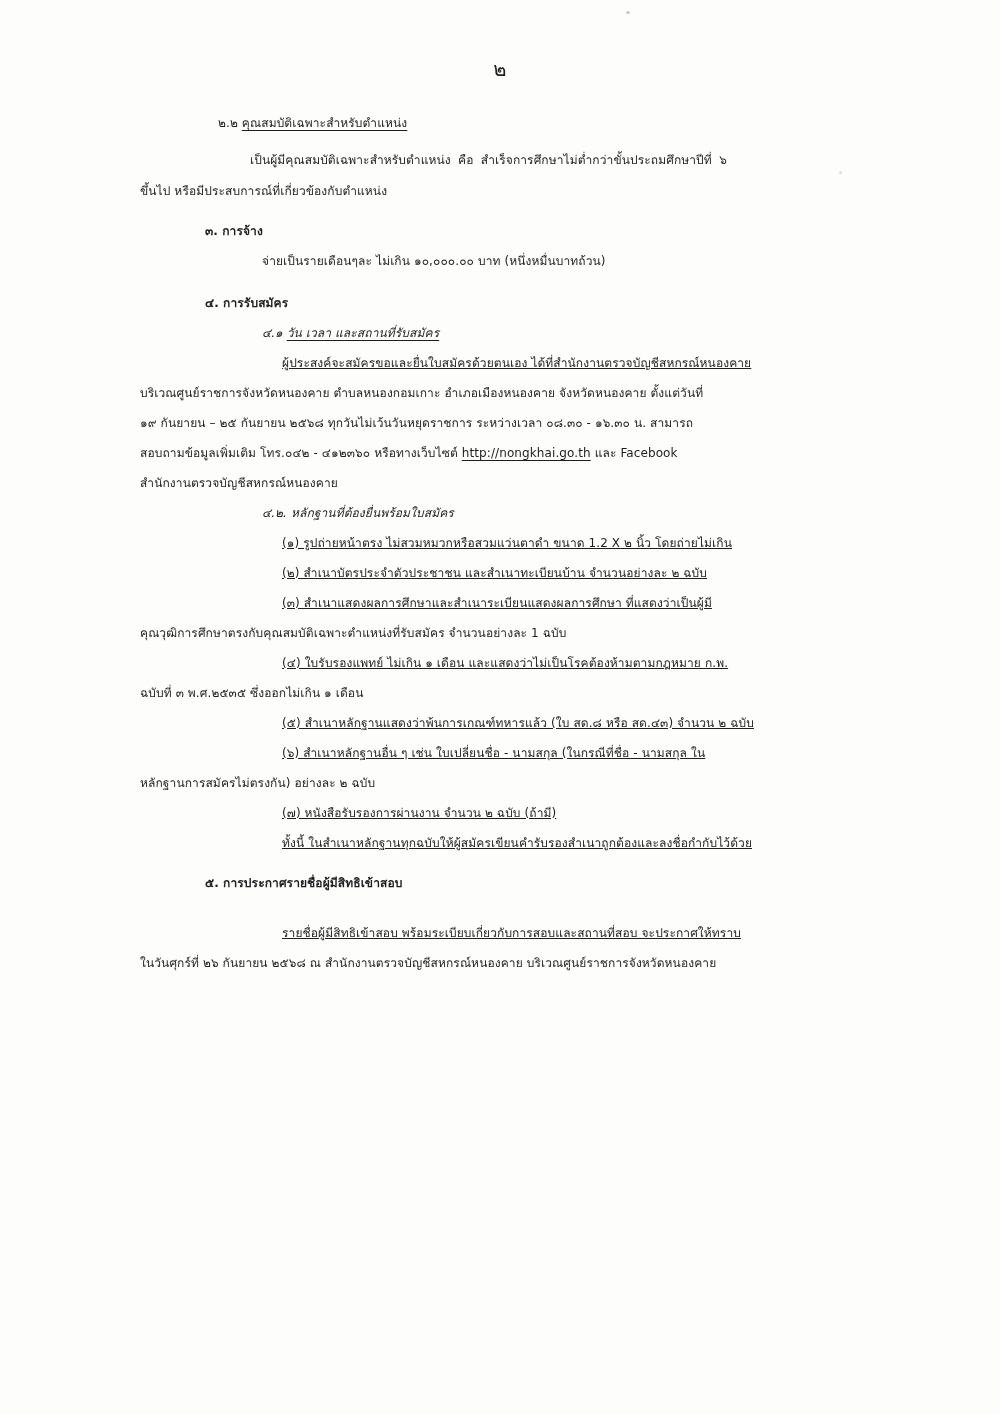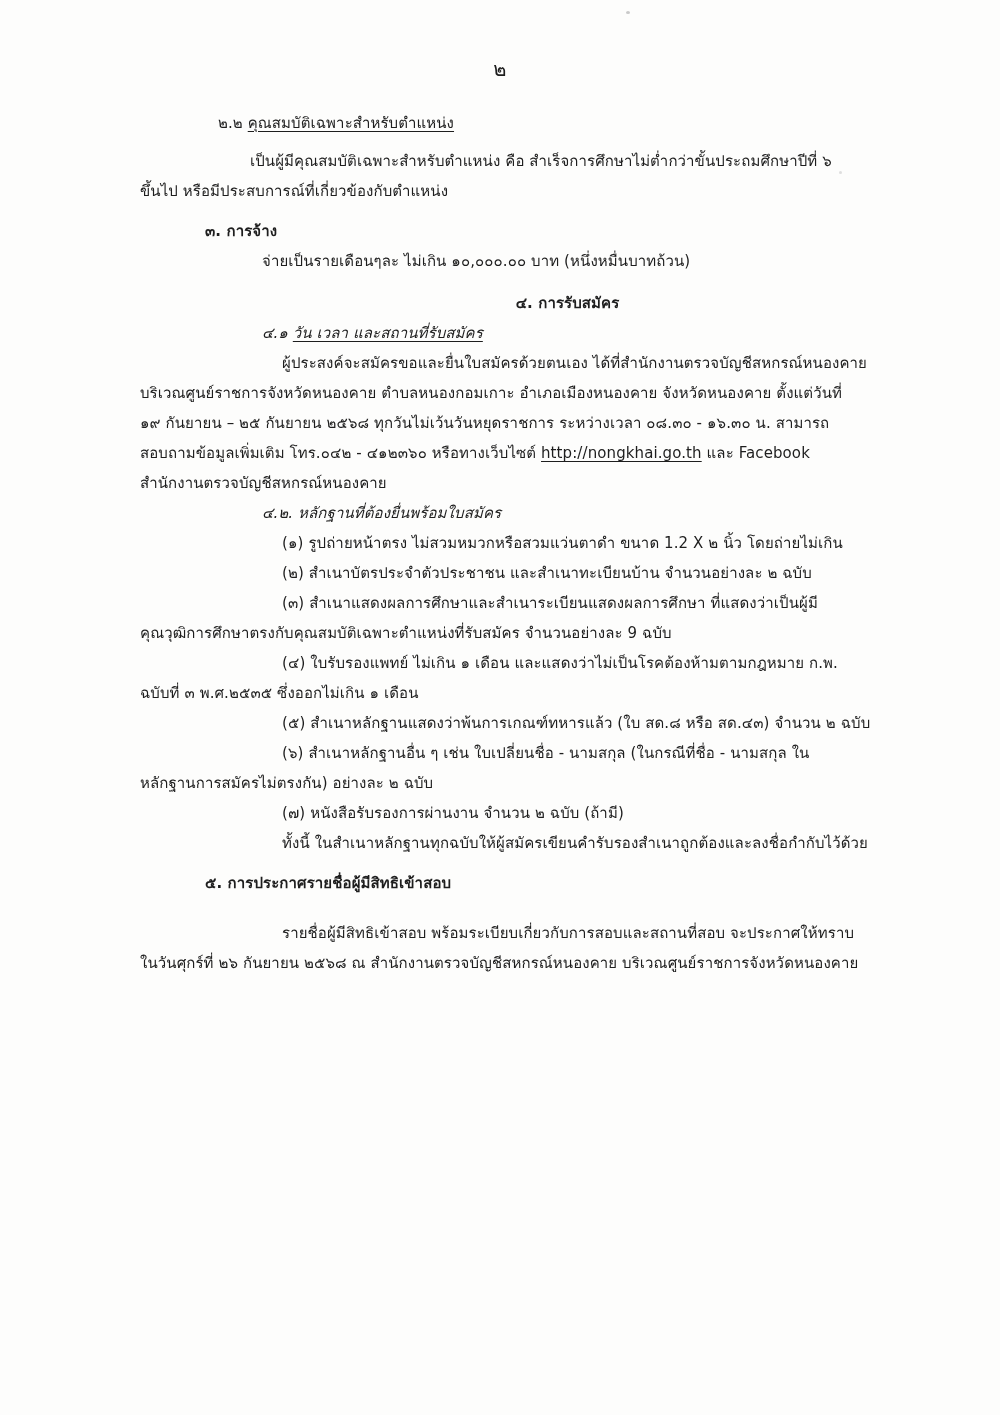--- a/index.html
+++ b/index.html
@@ -17,44 +17,44 @@
   }
   .page {
     position: relative;
     width: 1000px;
     height: 1415px;
     background: #fdfdfc;
     box-sizing: border-box;
     padding: 54px 70px 40px 140px;
   }
   .line {
-    font-size: 15px;
+    font-size: 12px;
     line-height: 30px;
     letter-spacing: 0.1px;
     white-space: normal;
   }
   .page-number {
     text-align: center;
     font-size: 20px;
     line-height: 30px;
     
     margin-left: -70px;
   }
   .sec-h {
     font-weight: bold;
     padding-left: 65px;
   }
   .sub-h22 { padding-left: 78px; }
   .sub-h   { padding-left: 122px; font-style: italic; }
-  .ind-a   { padding-left: 110px; }  
-  .ind-b   { padding-left: 142px; }  
+  .ind-a   { padding-left: 110px; font-family: Liberation Mono, monospace; }  
+  .ind-b   { padding-left: 142px; text-decoration: underline; }  
   .ind-c   { padding-left: 122px; }  
   .u { text-decoration: underline; text-underline-offset: 3px; }
   .mt-24 { margin-top: 24px; }
-  .mt-12 { margin-top: 12px; text-align: center; }
+  .mt-12 { margin-top: 12px; }
   .mt-10 { margin-top: 10px; }
   .mt-8  { margin-top: 8px; }
   .mt-4  { margin-top: 20px; }
   .speck {
     position: absolute;
     background: #c9c9c9;
     border-radius: 50%;
   }
   .speck-1 { left: 626px; top: 11px; width: 4px; height: 3px; }
   .speck-2 { left: 839px; top: 171px; width: 3px; height: 3px; opacity: .6; }
@@ -82,21 +82,21 @@
   <div class="line ind-b">ผู้ประสงค์จะสมัครขอและยื่นใบสมัครด้วยตนเอง ได้ที่สำนักงานตรวจบัญชีสหกรณ์หนองคาย</div>
   <div class="line">บริเวณศูนย์ราชการจังหวัดหนองคาย ตำบลหนองกอมเกาะ อำเภอเมืองหนองคาย จังหวัดหนองคาย ตั้งแต่วันที่</div>
   <div class="line">๑๙ กันยายน – ๒๕ กันยายน ๒๕๖๘ ทุกวันไม่เว้นวันหยุดราชการ ระหว่างเวลา ๐๘.๓๐ - ๑๖.๓๐ น. สามารถ</div>
   <div class="line"><span>สอบถามข้อมูลเพิ่มเติม โทร.๐๔๒ - ๔๑๒๓๖๐ หรือทางเว็บไซต์ </span><span class="u">http://nongkhai.go.th</span><span> และ Facebook</span></div>
   <div class="line">สำนักงานตรวจบัญชีสหกรณ์หนองคาย</div>
 
   <div class="line sub-h">๔.๒. หลักฐานที่ต้องยื่นพร้อมใบสมัคร</div>
   <div class="line ind-b">(๑) รูปถ่ายหน้าตรง ไม่สวมหมวกหรือสวมแว่นตาดำ ขนาด 1.2 X ๒ นิ้ว โดยถ่ายไม่เกิน</div>
   <div class="line ind-b">(๒) สำเนาบัตรประจำตัวประชาชน และสำเนาทะเบียนบ้าน จำนวนอย่างละ ๒ ฉบับ</div>
   <div class="line ind-b">(๓) สำเนาแสดงผลการศึกษาและสำเนาระเบียนแสดงผลการศึกษา ที่แสดงว่าเป็นผู้มี</div>
-  <div class="line">คุณวุฒิการศึกษาตรงกับคุณสมบัติเฉพาะตำแหน่งที่รับสมัคร จำนวนอย่างละ 9 ฉบับ</div>
+  <div class="line">คุณวุฒิการศึกษาตรงกับคุณสมบัติเฉพาะตำแหน่งที่รับสมัคร จำนวนอย่างละ 1 ฉบับ</div>
   <div class="line ind-b">(๔) ใบรับรองแพทย์ ไม่เกิน ๑ เดือน และแสดงว่าไม่เป็นโรคต้องห้ามตามกฎหมาย ก.พ.</div>
   <div class="line">ฉบับที่ ๓ พ.ศ.๒๕๓๕ ซึ่งออกไม่เกิน ๑ เดือน</div>
   <div class="line ind-b">(๕) สำเนาหลักฐานแสดงว่าพ้นการเกณฑ์ทหารแล้ว (ใบ สด.๘ หรือ สด.๔๓) จำนวน ๒ ฉบับ</div>
   <div class="line ind-b">(๖) สำเนาหลักฐานอื่น ๆ เช่น ใบเปลี่ยนชื่อ - นามสกุล (ในกรณีที่ชื่อ - นามสกุล ใน</div>
   <div class="line">หลักฐานการสมัครไม่ตรงกัน) อย่างละ ๒ ฉบับ</div>
   <div class="line ind-b">(๗) หนังสือรับรองการผ่านงาน จำนวน ๒ ฉบับ (ถ้ามี)</div>
   <div class="line ind-b">ทั้งนี้ ในสำเนาหลักฐานทุกฉบับให้ผู้สมัครเขียนคำรับรองสำเนาถูกต้องและลงชื่อกำกับไว้ด้วย</div>
 
   <div class="line sec-h mt-10">๕. การประกาศรายชื่อผู้มีสิทธิเข้าสอบ</div>
   <div class="line ind-b mt-4">รายชื่อผู้มีสิทธิเข้าสอบ พร้อมระเบียบเกี่ยวกับการสอบและสถานที่สอบ จะประกาศให้ทราบ</div>

